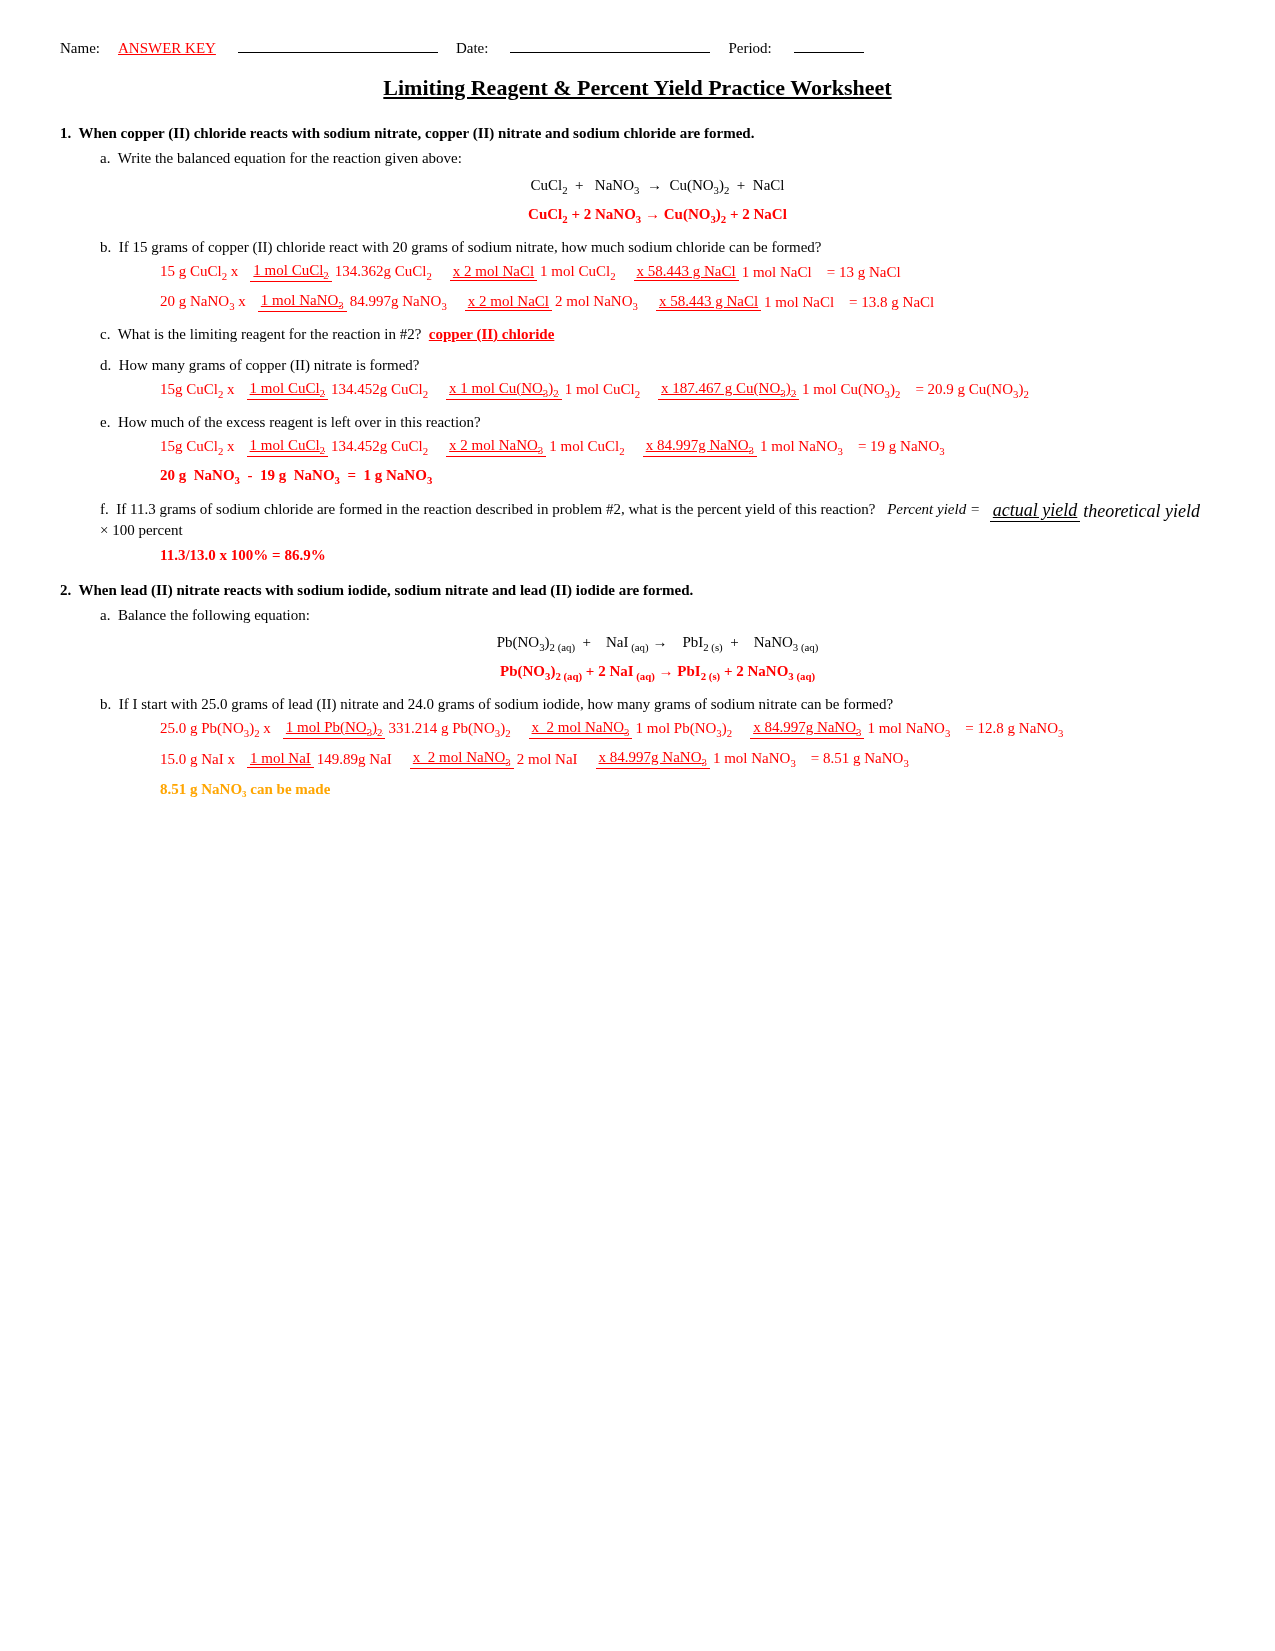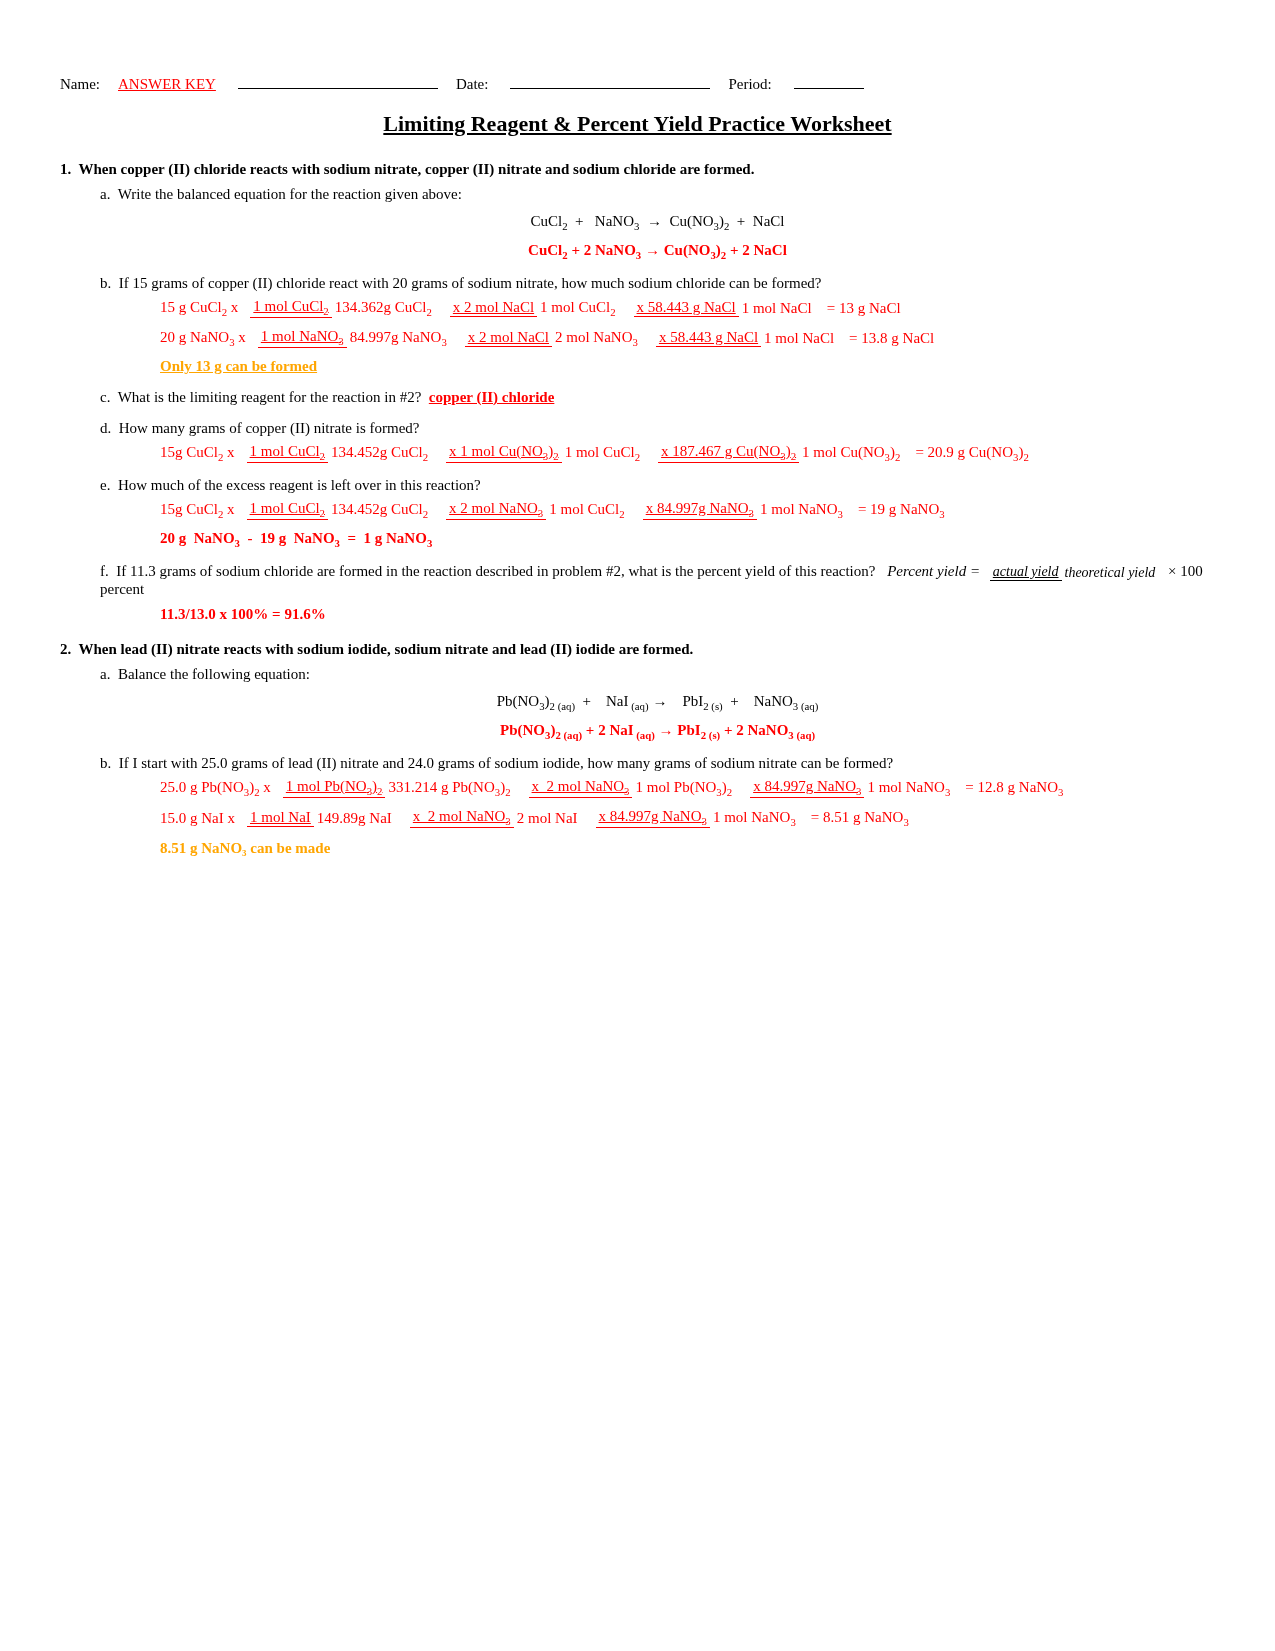--- a/index.html
+++ b/index.html
@@ -12,21 +12,21 @@
       min-height: 1651px;
       padding: 40px 60px;
     }
     .header-line {
       display: flex;
       align-items: baseline;
       gap: 10px;
       margin-bottom: 18px;
       font-size: 15px;
     }
-    .header-line span { margin-right: 8px; margin-top: 36px; }
+    .header-line span { margin-right: 8px; }
     .answer-key {
       color: red;
       text-decoration: underline;
       font-size: 15px;
     }
     .header-blank-sm {
       display: inline-block;
       border-bottom: 1px solid #000;
       width: 70px;
       margin: 0 4px;
@@ -169,23 +169,20 @@
           <span class="den">2 mol NaNO<sub>3</sub></span>
         </span>
         <span class="frac">
           <span class="num underline">x 58.443 g NaCl</span>
           <span class="den">1 mol NaCl</span>
         </span>
         <span>= 13.8 g NaCl</span>
       </div>
     </div>
 
-    <div style="margin-top:10px; margin-left:60px;">
-      <span class="orange bold underline">Only 13 g can be formed</span>
-    </div>
   </div>
 
   <div class="sub-question">
     <span>c.</span>&nbsp;
     <span>What is the limiting reagent for the reaction in #2?</span>
     &nbsp;<span class="red bold underline">copper (II) chloride</span>
   </div>
 
   <div class="sub-question">
     <span>d.</span>&nbsp;
@@ -233,27 +230,27 @@
     </div>
     <div style="margin-top:10px; margin-left:60px;">
       <span class="red bold">20 g &nbsp;NaNO<sub>3</sub> &nbsp;- &nbsp;19 g &nbsp;NaNO<sub>3</sub> &nbsp;= &nbsp;1 g NaNO<sub>3</sub></span>
     </div>
   </div>
 
   <div class="sub-question">
     <span>f.</span>&nbsp;
     <span>If 11.3 grams of sodium chloride are formed in the reaction described in problem #2, what is the percent yield of this reaction?</span>
     <span style="margin-left:8px; font-style:italic;">Percent yield =</span>
-    <span class="frac" style="margin: 0 6px; font-style:italic; font-size:14px;">
+    <span class="frac" style="margin: 0 6px; font-style:italic; font-size:18px;">
       <span class="num underline">actual yield</span>
       <span class="den">theoretical yield</span>
     </span>
     <span style="">× 100 percent</span>
     <div style="margin-top:8px; margin-left:60px;">
-      <span class="red bold">11.3/13.0 x 100% = 91.6%</span>
+      <span class="red bold">11.3/13.0 x 100% = 86.9%</span>
     </div>
   </div>
 </div>
 
 <div class="question">
   <div class="question-main">
     <span>2.</span>&nbsp;
     <span>When lead (II) nitrate reacts with sodium iodide, sodium nitrate and lead (II) iodide are formed.</span>
   </div>
 

